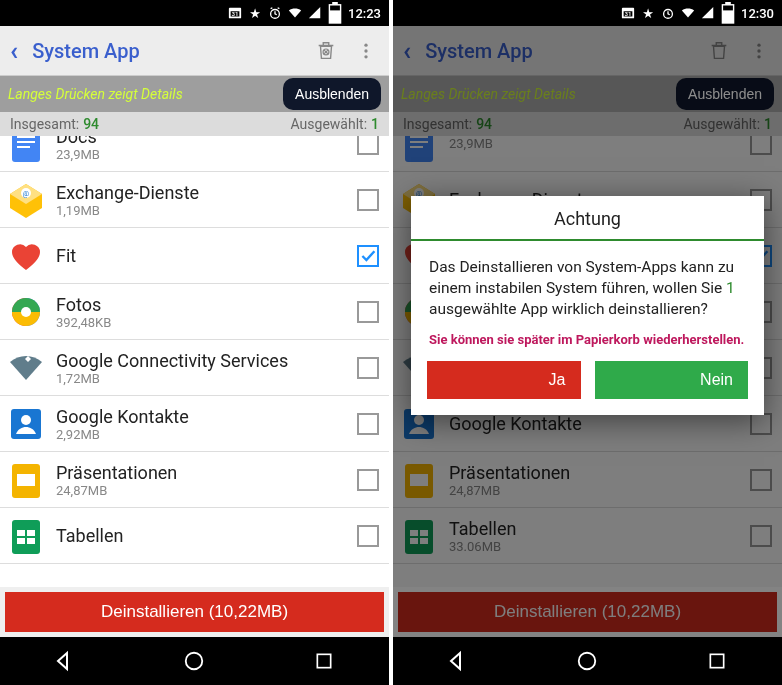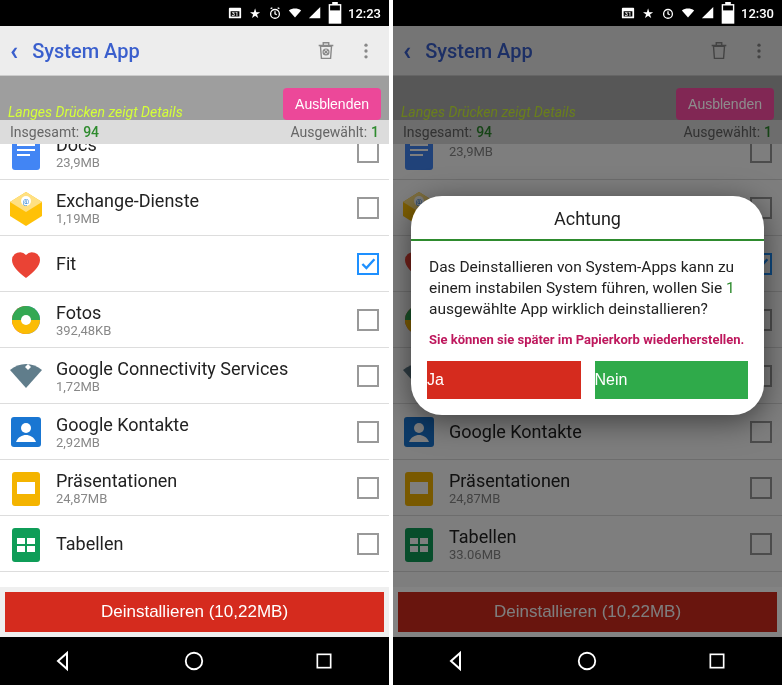--- a/index.html
+++ b/index.html
@@ -11,23 +11,23 @@
   .statusbar { height: 26px; background: #000; color: #fff; display: flex; align-items: center; justify-content: flex-end; padding: 0 8px; font-size: 13px; gap: 6px; font-weight: 500; }
   .statusbar .sb-ico { width: 14px; height: 14px; display: inline-flex; align-items: center; justify-content: center; }
 
   
   .header { height: 50px; background: #ededed; display: flex; align-items: center; padding: 0 10px; gap: 14px; border-bottom: 1px solid #ccc; }
   .back-chevron { color: #3a5fcd; font-size: 26px; font-weight: bold; }
   .title { color: #3a5fcd; font-size: 20px; font-weight: 500; flex: 1; }
   .header-icon { width: 26px; height: 26px; color: #888; display: flex; align-items: center; justify-content: center; }
 
   
-  .hintbar { height: 44px; background: #9e9e9e; display: flex; align-items: flex-end; padding: 0 8px; gap: 8px; }
+  .hintbar { height: 36px; background: #9e9e9e; display: flex; align-items: center; padding: 0 8px; gap: 8px; }
   .hint-text { color: #d5ff3a; font-size: 14px; font-style: italic; flex: 1; }
-  .hide-btn { background: #ec4899; color: #fff; font-size: 14px; padding: 8px 12px; border: none; border-radius: 4px; }
+  .hide-btn { background: #0f172a; color: #fff; font-size: 14px; padding: 8px 12px; border: none; border-radius: 10px; }
 
   
   .totals { height: 24px; background: #dcdcdc; display: flex; align-items: center; padding: 0 10px; font-size: 14px; color: #666; gap: 4px; }
   .totals .num { color: #2e8b2e; font-weight: 500; }
   .totals .spacer { flex: 1; }
 
   
   .applist { flex: 1; background: #fff; overflow: hidden; display: flex; flex-direction: column; }
   .app-row { display: flex; align-items: center; padding: 6px 10px 6px 6px; border-bottom: 1px solid #ddd; min-height: 56px; gap: 10px; }
   .app-row.first-partial { margin-top: -20px; align-items: center; }
@@ -43,28 +43,28 @@
   
   .uninstall-bar { padding: 5px; background: #efefef; }
   .uninstall-btn { width: 100%; background: #d52b1e; color: #fff; font-size: 17px; padding: 10px 0; border: none; text-align: center; }
 
   
   .navbar { height: 48px; background: #000; display: flex; align-items: center; justify-content: space-around; }
   .nav-btn { width: 28px; height: 28px; color: #fff; display:flex; align-items:center; justify-content:center; }
 
   
   .overlay { position: absolute; inset: 0; background: rgba(0,0,0,0.45); z-index: 10; }
-  .dialog { position: absolute; left: 18px; right: 18px; top: 170px; background: #fff; z-index: 11; box-shadow: 0 6px 30px rgba(0,0,0,.5); border-radius: 31px; }
+  .dialog { position: absolute; left: 18px; right: 18px; top: 170px; background: #fff; z-index: 11; box-shadow: 0 6px 30px rgba(0,0,0,.5); }
   .dialog-title { text-align: center; font-size: 18px; padding: 12px 0 10px; color: #222; }
   .dialog-divider { height: 2px; background: #2e8b2e; }
   .dialog-body { padding: 16px 18px 6px; font-size: 15.5px; color: #222; line-height: 1.35; }
   .dialog-body .hl { color: #2e8b2e; }
   .dialog-sub { padding: 6px 18px 14px; font-size: 13px; color: #be185d; font-weight: bold; }
   .dialog-actions { display: flex; gap: 14px; padding: 0 16px 16px; }
-  .dlg-btn { flex: 1; padding: 10px 0; color: #fff; font-size: 16px; border: none; text-align: left; }
+  .dlg-btn { flex: 1; padding: 10px 15px; color: #fff; font-size: 16px; border: none; text-align: right; }
   .dlg-yes { background: #d52b1e; }
   .dlg-no { background: #2faa4a; }
 
   .dim .hint-text, .dim .totals, .dim .header, .dim .applist, .dim .uninstall-btn { filter: brightness(.9); }
 </style>
 </head>
 <body>
 
 <div class="phone">
   <div class="statusbar">

